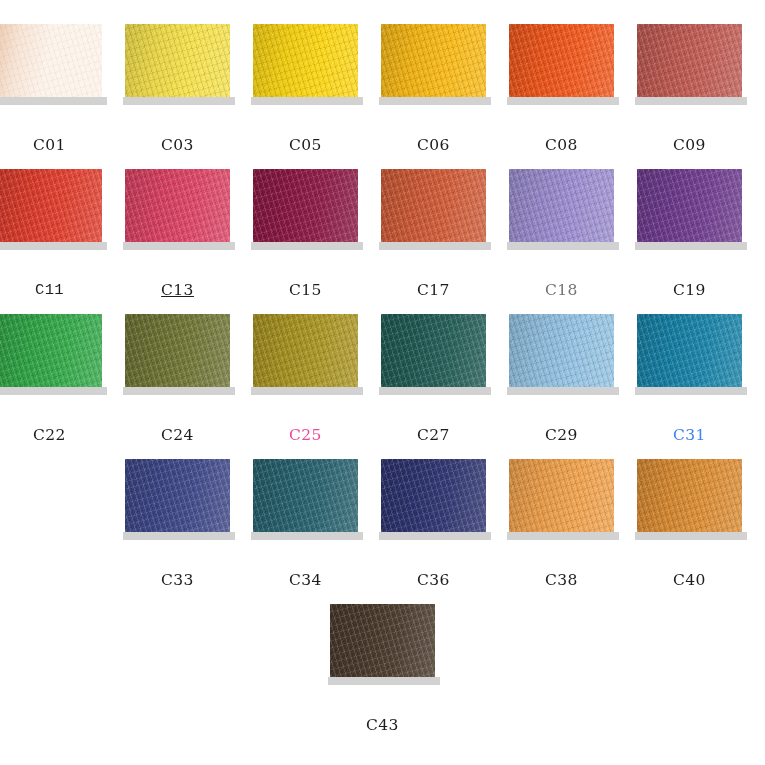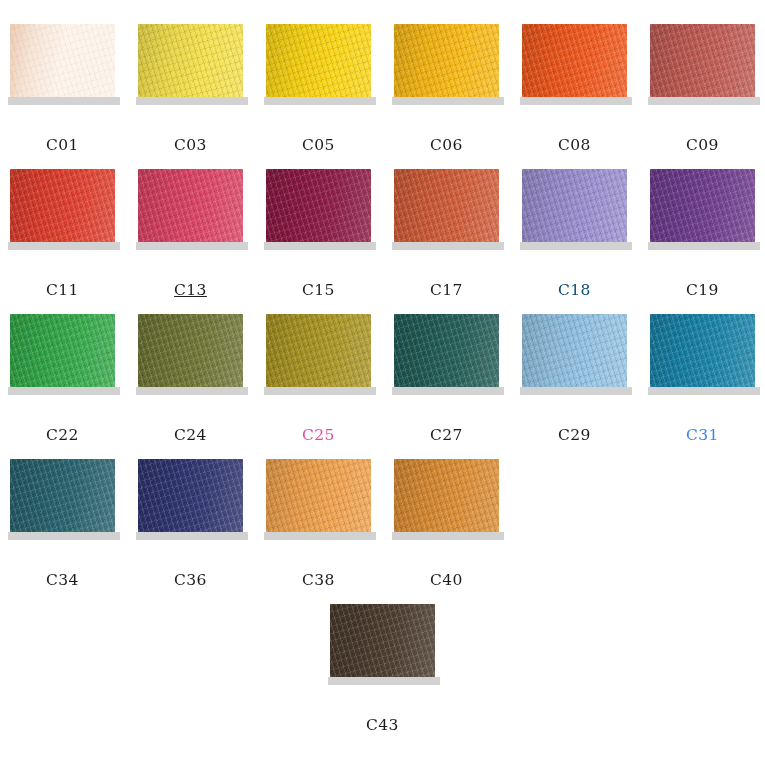--- a/index.html
+++ b/index.html
@@ -20,21 +20,21 @@
     width: 765px;
     height: 765px;
     position: relative;
     background: #ffffff;
     box-sizing: border-box;
     padding-top: 24px;
   }
 
   .swatch-row {
     display: flex;
-    justify-content: flex-start;
+    justify-content: flex-end;
     align-items: flex-start;
     margin: 0 0 0 0;
     height: 145px;
   }
 
   .swatch-row.single-row {
     justify-content: center;
   }
 
   .swatch-cell {
@@ -227,21 +227,21 @@
     <div class="swatch-row">
       <div class="swatch-cell">
         <div class="swatch-chip-wrap">
           <div class="swatch-chip">
             <div class="chip-base" style="background: rgb(224, 60, 43);"></div>
             <div class="chip-sheen"></div>
             <div class="chip-texture"></div>
           </div>
           <div class="swatch-shadow" style="background: rgb(210, 210, 210);"></div>
         </div>
-        <div class="swatch-label" style="color: rgb(29, 29, 29);">C11</div>
+        <div class="swatch-label" style="color: rgb(29, 29, 29); font-family: Liberation Mono, monospace;">C11</div>
       </div>
       <div class="swatch-cell">
         <div class="swatch-chip-wrap">
           <div class="swatch-chip">
             <div class="chip-base" style="background: rgb(220, 65, 98);"></div>
             <div class="chip-sheen"></div>
             <div class="chip-texture"></div>
           </div>
           <div class="swatch-shadow" style="background: rgb(210, 210, 210);"></div>
         </div>
@@ -271,21 +271,21 @@
       </div>
       <div class="swatch-cell">
         <div class="swatch-chip-wrap">
           <div class="swatch-chip">
             <div class="chip-base" style="background: rgb(155, 141, 208);"></div>
             <div class="chip-sheen"></div>
             <div class="chip-texture"></div>
           </div>
           <div class="swatch-shadow" style="background: rgb(210, 210, 210);"></div>
         </div>
-        <div class="swatch-label" style="color: #0c4a6e;">C18</div>
+        <div class="swatch-label" style="color: #737373;">C18</div>
       </div>
       <div class="swatch-cell">
         <div class="swatch-chip-wrap">
           <div class="swatch-chip">
             <div class="chip-base" style="background: rgb(110, 59, 142);"></div>
             <div class="chip-sheen"></div>
             <div class="chip-texture"></div>
           </div>
           <div class="swatch-shadow" style="background: rgb(210, 210, 210);"></div>
         </div>
@@ -357,20 +357,31 @@
           </div>
           <div class="swatch-shadow" style="background: rgb(210, 210, 210);"></div>
         </div>
         <div class="swatch-label" style="color: #3b82f6;">C31</div>
       </div>
     </div>
     <div class="swatch-row">
       <div class="swatch-cell">
         <div class="swatch-chip-wrap">
           <div class="swatch-chip">
+            <div class="chip-base" style="background: rgb(61, 71, 136);"></div>
+            <div class="chip-sheen"></div>
+            <div class="chip-texture"></div>
+          </div>
+          <div class="swatch-shadow" style="background: rgb(210, 210, 210);"></div>
+        </div>
+        <div class="swatch-label" style="color: rgb(29, 29, 29);">C33</div>
+      </div>
+      <div class="swatch-cell">
+        <div class="swatch-chip-wrap">
+          <div class="swatch-chip">
             <div class="chip-base" style="background: rgb(39, 98, 110);"></div>
             <div class="chip-sheen"></div>
             <div class="chip-texture"></div>
           </div>
           <div class="swatch-shadow" style="background: rgb(210, 210, 210);"></div>
         </div>
         <div class="swatch-label" style="color: rgb(29, 29, 29);">C34</div>
       </div>
       <div class="swatch-cell">
         <div class="swatch-chip-wrap">

